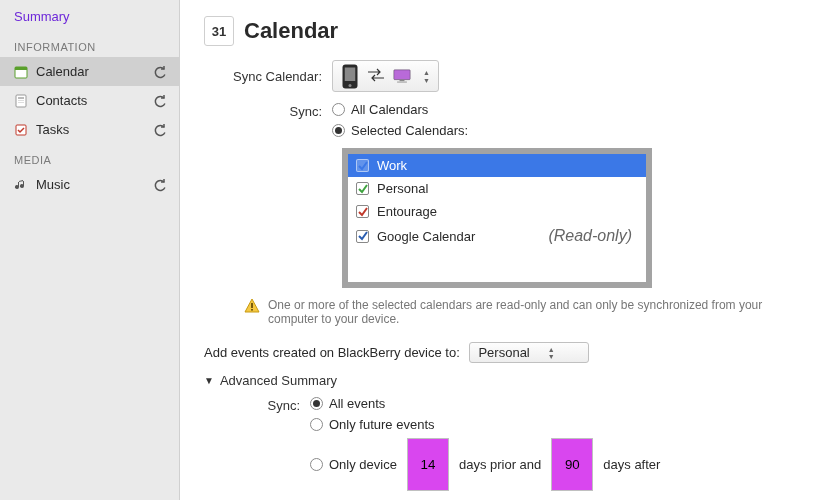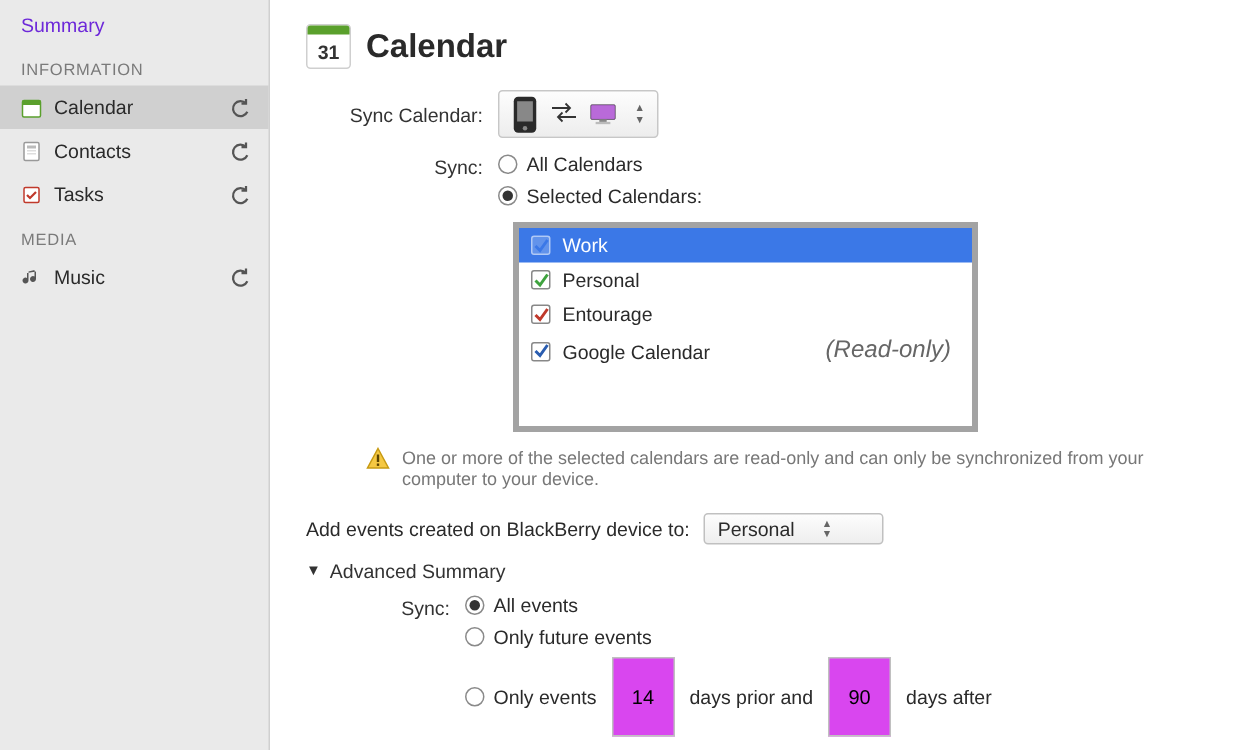--- a/index.html
+++ b/index.html
@@ -72,21 +72,21 @@
     display: flex;
     align-items: center;
     gap: 10px;
     margin-bottom: 14px;
   }
   .page-title .cal-big {
     width: 30px; height: 30px;
     border: 1px solid #cfcfcf;
     border-radius: 3px;
     background: #fff;
-    display: flex; flex-direction: column; justify-content: space-between;
+    display: flex;  justify-content: space-between;
   }
   .cal-big .bar {
     height: 6px; background: #5aa02c; border-top-left-radius: 2px; border-top-right-radius: 2px;
   }
   .cal-big .day {
     flex: 1; display: flex; align-items: center; justify-content: center;
     font-size: 13px; font-weight: bold; color: #333;
   }
   .page-title h1 {
     font-size: 22px; font-weight: bold; margin: 0;
@@ -128,21 +128,21 @@
     display: inline-flex; align-items: center; justify-content: center;
   }
   .radio-circle .dot {
     width: 7px; height: 7px; border-radius: 50%; background: #333;
   }
 
   .cal-list {
     margin-left: 138px;
     width: 310px;
     height: 140px;
-    border: 4px solid #a3a3a3;
+    border: 6px solid #a3a3a3;
     background: #fff;
     margin-top: 4px;
     margin-bottom: 10px;
   }
   .cal-list .row {
     display: flex; align-items: center; gap: 8px;
     padding: 4px 8px;
   }
   .cal-list .row.selected {
     background: #3b78e7; color: #fff;
@@ -413,21 +413,21 @@
                 <span class="dot"></span>
               </span>
             <span>All events</span>
           </div>
           <div class="radio-item">
             <span class="radio-circle"></span>
             <span>Only future events</span>
           </div>
           <div class="radio-item">
             <span class="radio-circle"></span>
-            <span>Only events</span>
+            <span>Only device</span>
             <input class="num-input" value="14" style="">
             <span>days prior and</span>
             <input class="num-input" value="90" style="">
             <span>days after</span>
           </div>
         </div>
       </div>
     </div>
 
   </div>

